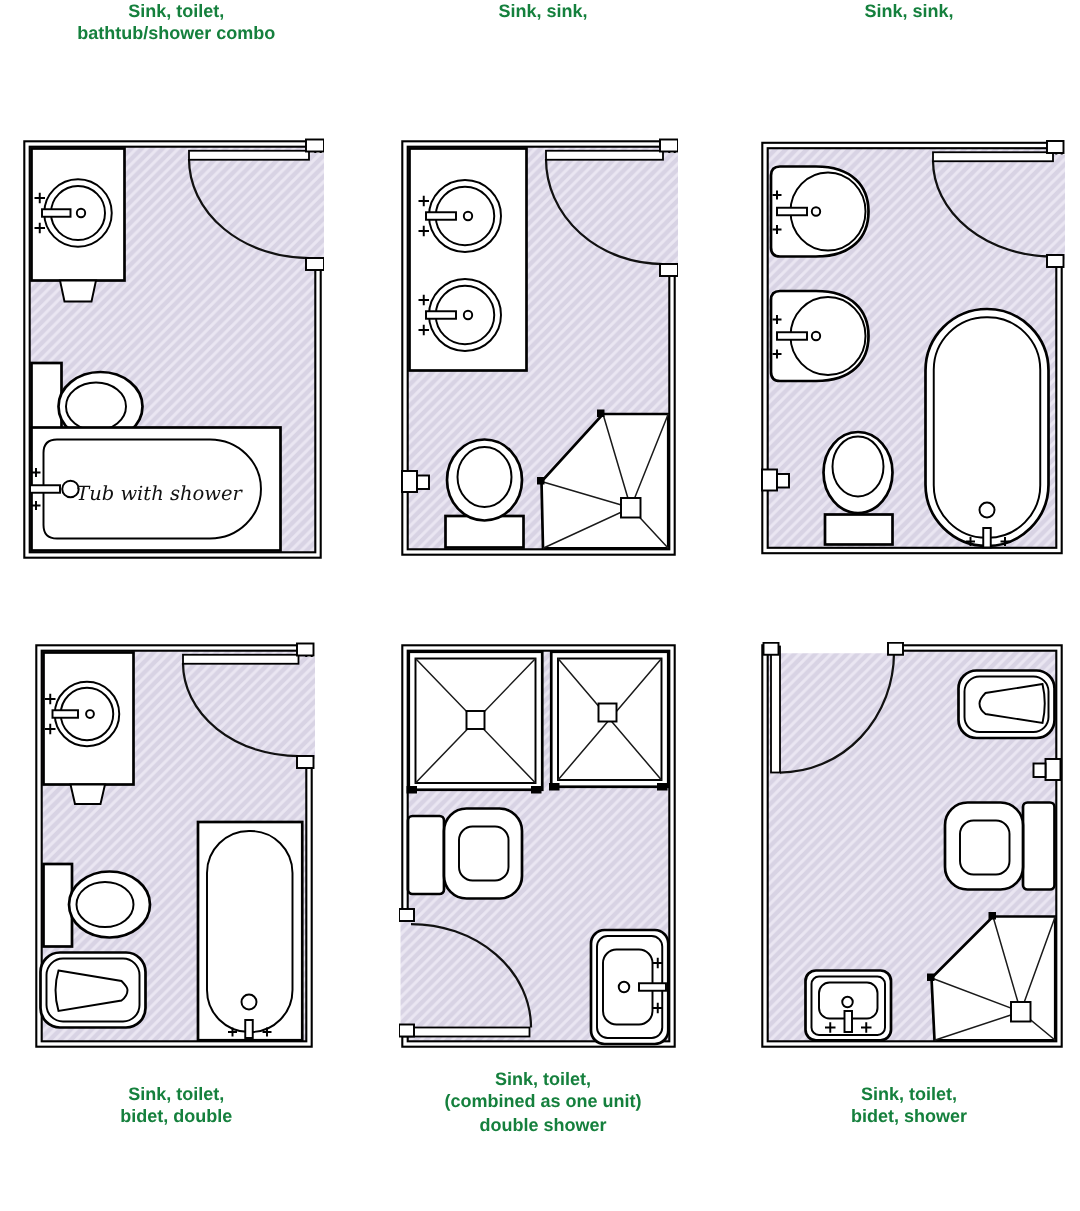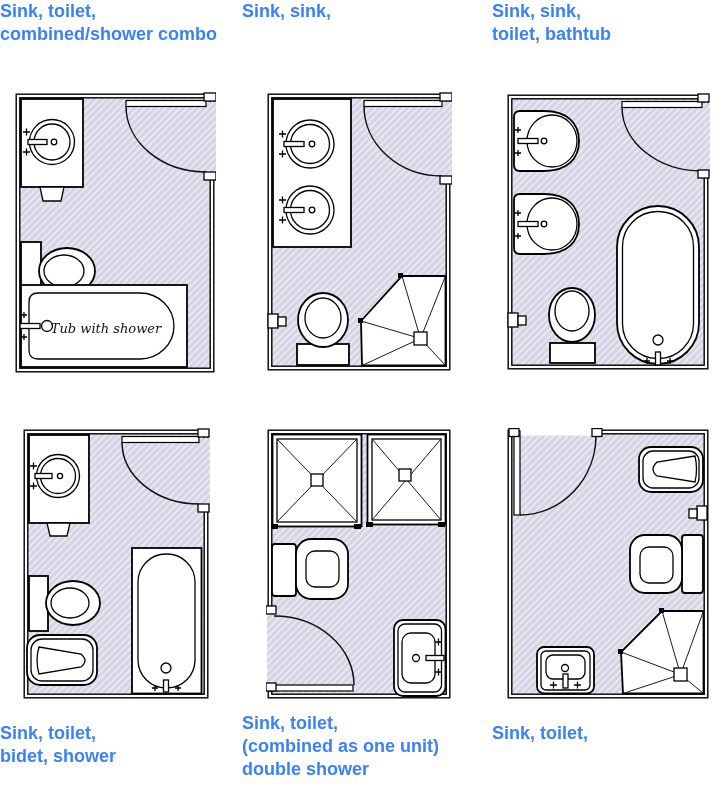--- a/index.html
+++ b/index.html
@@ -1,50 +1,49 @@
 <!DOCTYPE html>
 <html><head>
 <meta charset="utf-8">
 <style>
   html,body{margin:0;padding:0;background:#ffffff;}
   .canvas{
     position:relative;width:720px;height:807px;background:#ffffff;
     font-family:"Liberation Sans", sans-serif;overflow:hidden;
   }
   .plan-label{
-    position:absolute;text-align:left;font-weight:bold;font-size:18px;
-    line-height:1.28;color:#3b82f6;letter-spacing:0px;
+    position:absolute;text-align:center;font-weight:bold;font-size:12px;
+    line-height:1.28;color:#15803d;letter-spacing:0px;
   }
   svg .fx{fill:#ffffff;stroke:#000000;stroke-width:1.8;}
   svg .fxt{fill:#ffffff;stroke:#000000;stroke-width:1.3;}
   svg .thin{fill:none;stroke:#1a1a1a;stroke-width:1;}
   svg .pm{fill:none;stroke:#000000;stroke-width:1.3;}
   svg .wallb{fill:none;stroke:#000000;stroke-width:5;}
   svg .wallw{fill:none;stroke:#ffffff;stroke-width:2.2;}
   svg .jamb{fill:#ffffff;stroke:#000000;stroke-width:1.3;}
   svg .leaf{fill:#ffffff;stroke:#000000;stroke-width:1.2;}
   svg .arc{fill:none;stroke:#111111;stroke-width:1.5;}
   svg .nub{fill:#000000;stroke:none;}
   svg .tubtext{font-family:"DejaVu Serif", serif;font-style:italic;font-size:13px;fill:#111111;}
 </style>
 </head>
 <body>
 
 <div class="canvas">
 
   <div class="plan-label" style="left:0;top:8;width:235px;">
     <div>Sink, toilet,</div>
-    <div>combined/shower combo</div>
+    <div>bathtub/shower combo</div>
   </div>
   <div class="plan-label" style="left:242px;top:8;width:240px;">
     <div>Sink, sink,</div>
   </div>
   <div class="plan-label" style="left:492px;top:8;width:228px;">
     <div>Sink, sink,</div>
-    <div>toilet, bathtub</div>
   </div>
 
   <svg style="position:absolute;left:14px;top:92px;" width="202" height="282" viewBox="0 0 202 282">
     <defs>
       <pattern id="h1" patternUnits="userSpaceOnUse" width="7" height="7">
         <rect width="7" height="7" fill="#d8d3e4"></rect>
         <path d="M0,7 L7,0 M-3.5,3.5 L3.5,-3.5 M3.5,10.5 L10.5,3.5" stroke="#eae6f2" stroke-width="2.1"></path>
       </pattern>
     </defs>
     <rect x="4" y="4" width="194" height="274" fill="url(#h1)"></rect>
@@ -325,24 +324,25 @@
       <rect class="fxt" x="40" y="227" width="39" height="24" rx="7"></rect>
       <circle class="fxt" cx="59" cy="240" r="3.5"></circle>
       <rect class="fxt" x="57" y="246" width="5" height="14"></rect>
       <path class="pm" d="M44 257 h7 M47.5 253.5 v7"></path>
       <path class="pm" d="M68 257 h7 M71.5 253.5 v7"></path>
     </g>
   </svg>
 
   <div class="plan-label" style="left:0;top:722px;width:235px;">
     <div>Sink, toilet,</div>
-    <div>bidet, shower</div>
+    <div>bidet, double</div>
   </div>
   <div class="plan-label" style="left:242px;top:712px;width:240px;">
     <div>Sink, toilet,</div>
     <div>(combined as one unit)</div>
     <div>double shower</div>
   </div>
   <div class="plan-label" style="left:492px;top:722px;width:228px;">
     <div>Sink, toilet,</div>
+    <div>bidet, shower</div>
   </div>
 
 </div>
 
 </body></html>

